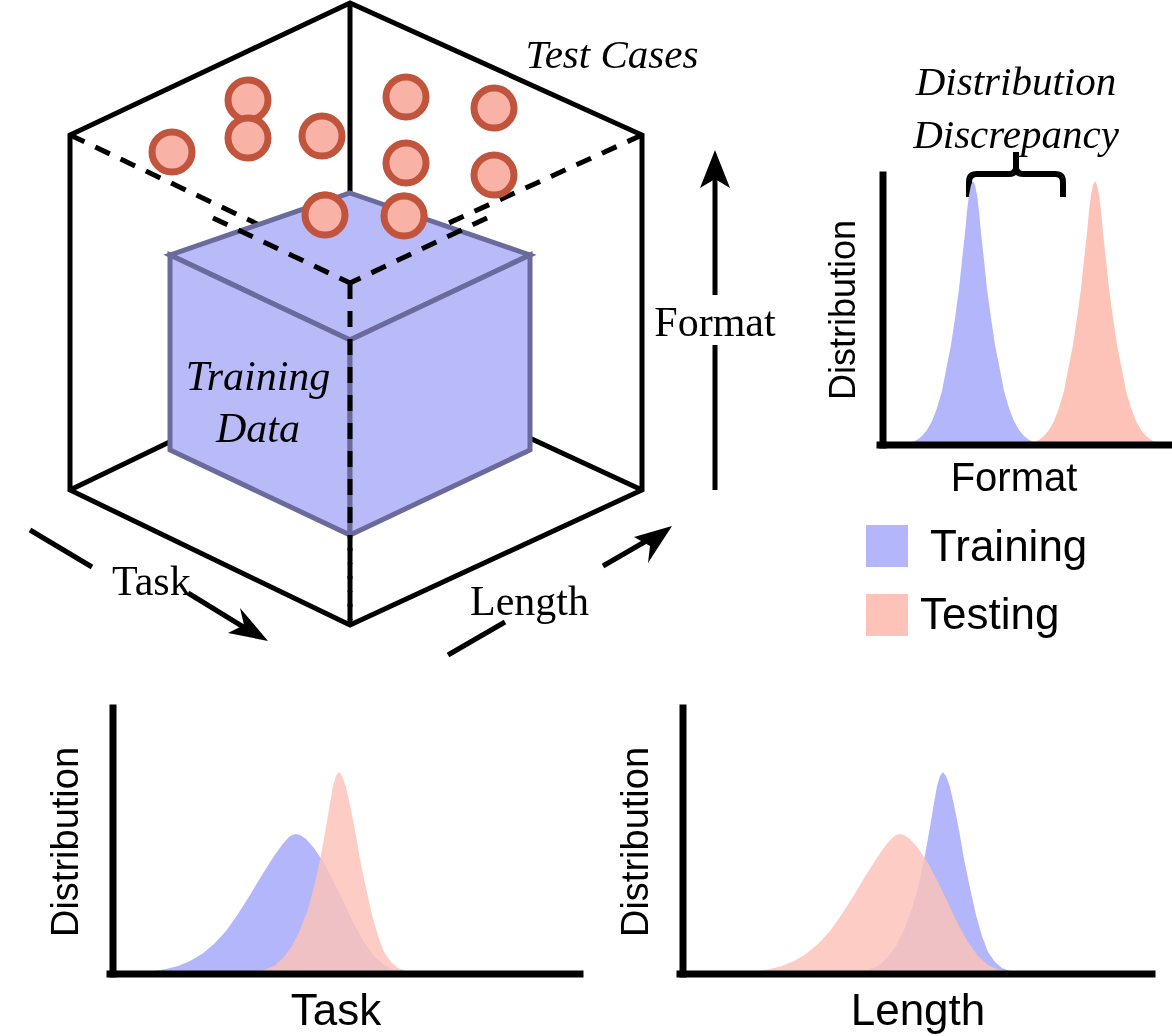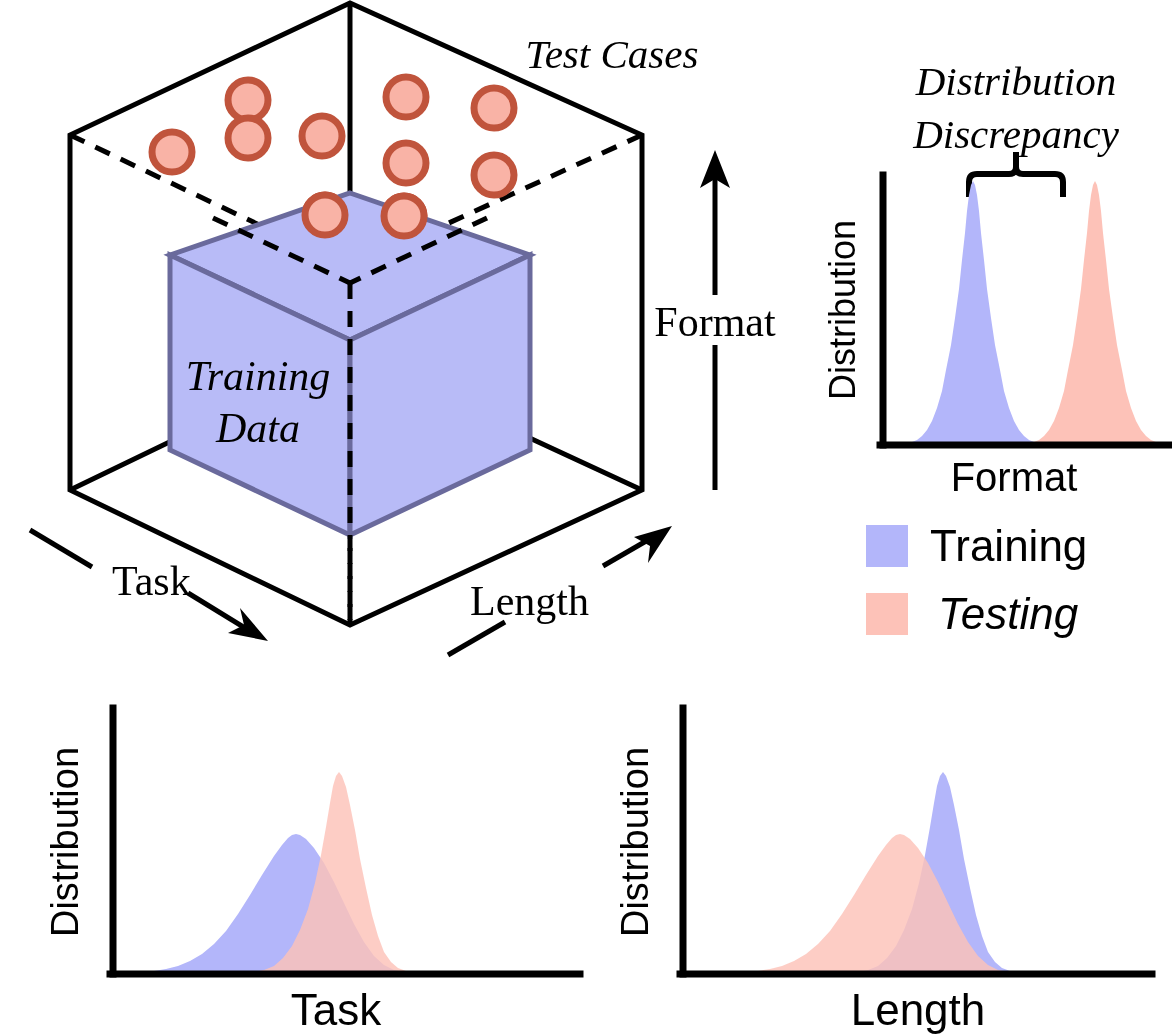--- a/index.html
+++ b/index.html
@@ -134,21 +134,21 @@
 
     <text class="sans" x="194" y="461" font-size="40" text-anchor="middle">Format</text>
     <text class="sans" x="35" y="280" font-size="36" text-anchor="middle" transform="rotate(-90 35 280)">Distribution</text>
   </svg>
 
   <div class="abs" style="left:866px;top:524px;width:306px;">
     <div style="display:flex;align-items:center;gap:22px;margin-bottom:24px;">
       <span style="width:42px;height:42px;background:#b3b6fa;display:inline-block;"></span>
       <span style="font-family:'Liberation Sans',sans-serif;font-size:44px;color:#000;line-height:1;">Training</span>
     </div>
-    <div style="display:flex;align-items:center;gap:30px;font-style:italic;">
+    <div style="display:flex;align-items:flex-end;gap:12px;">
       <span style="width:42px;height:42px;background:#fdc2b8;display:inline-block;"></span>
       <span style="font-family:'Liberation Sans',sans-serif;font-size:44px;color:#000;line-height:1;">Testing</span>
     </div>
   </div>
 
   <svg class="abs" style="left:30px;top:690px;" width="570" height="346">
 
     <g>
 
       <path fill="#b3b6fa" fill-opacity="1" d="M 100 283 L 112 282 L 124 281 L 136 279 L 148 276 L 160 271 L 172 264

